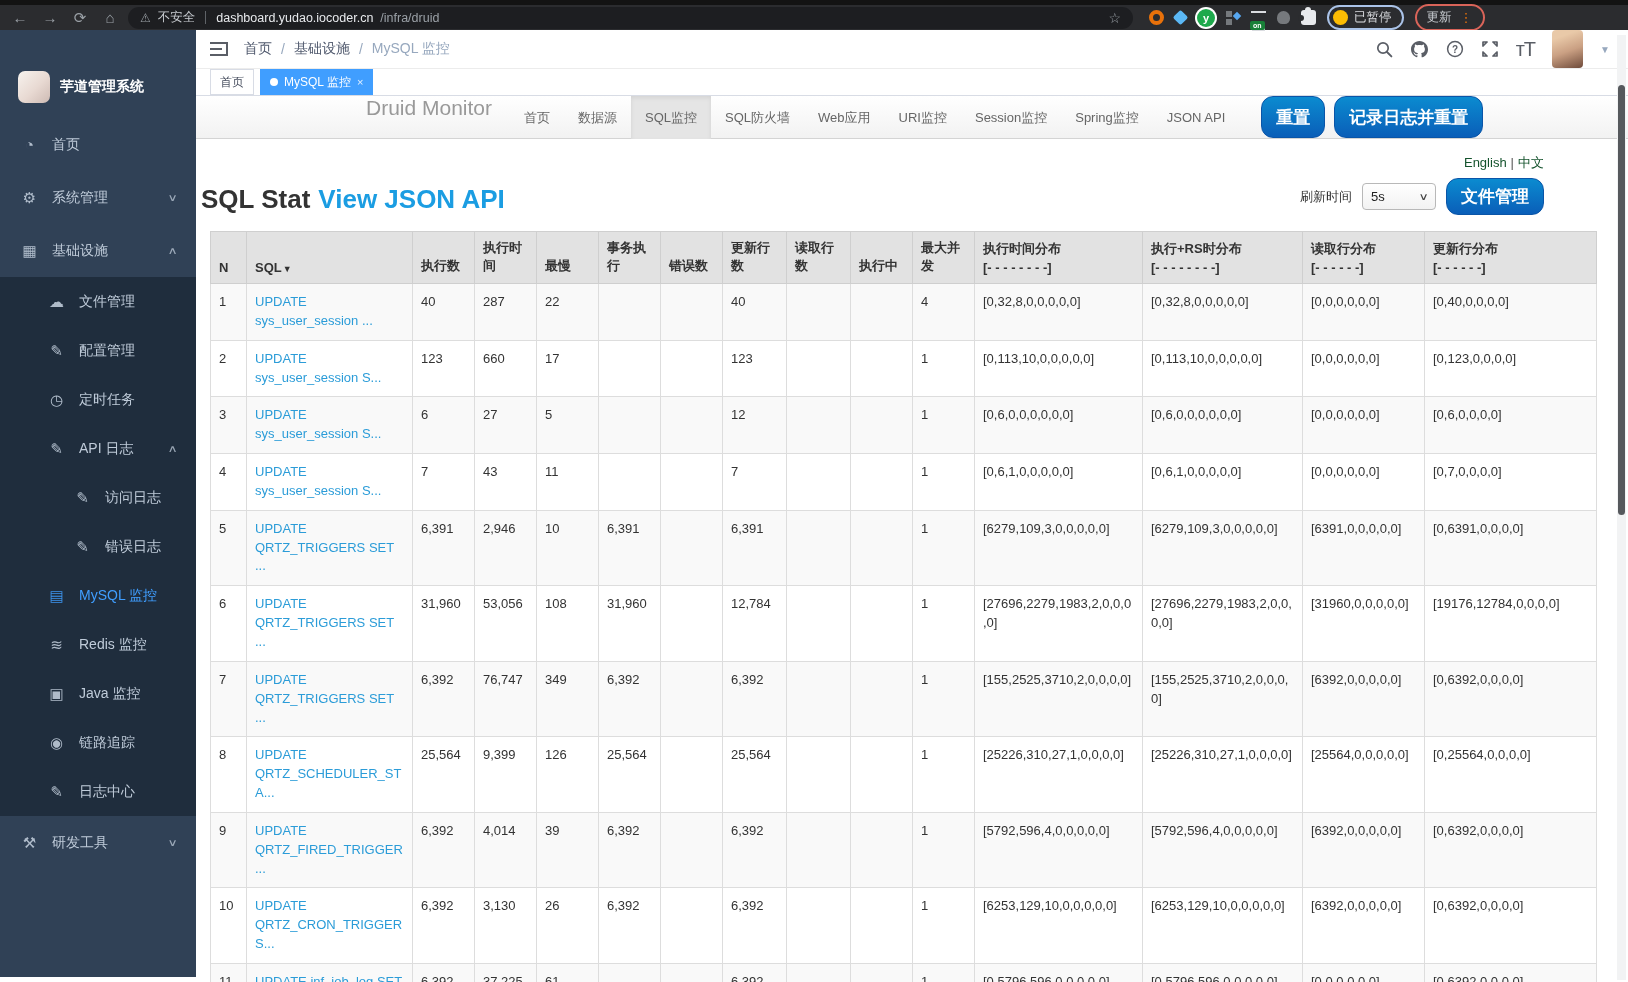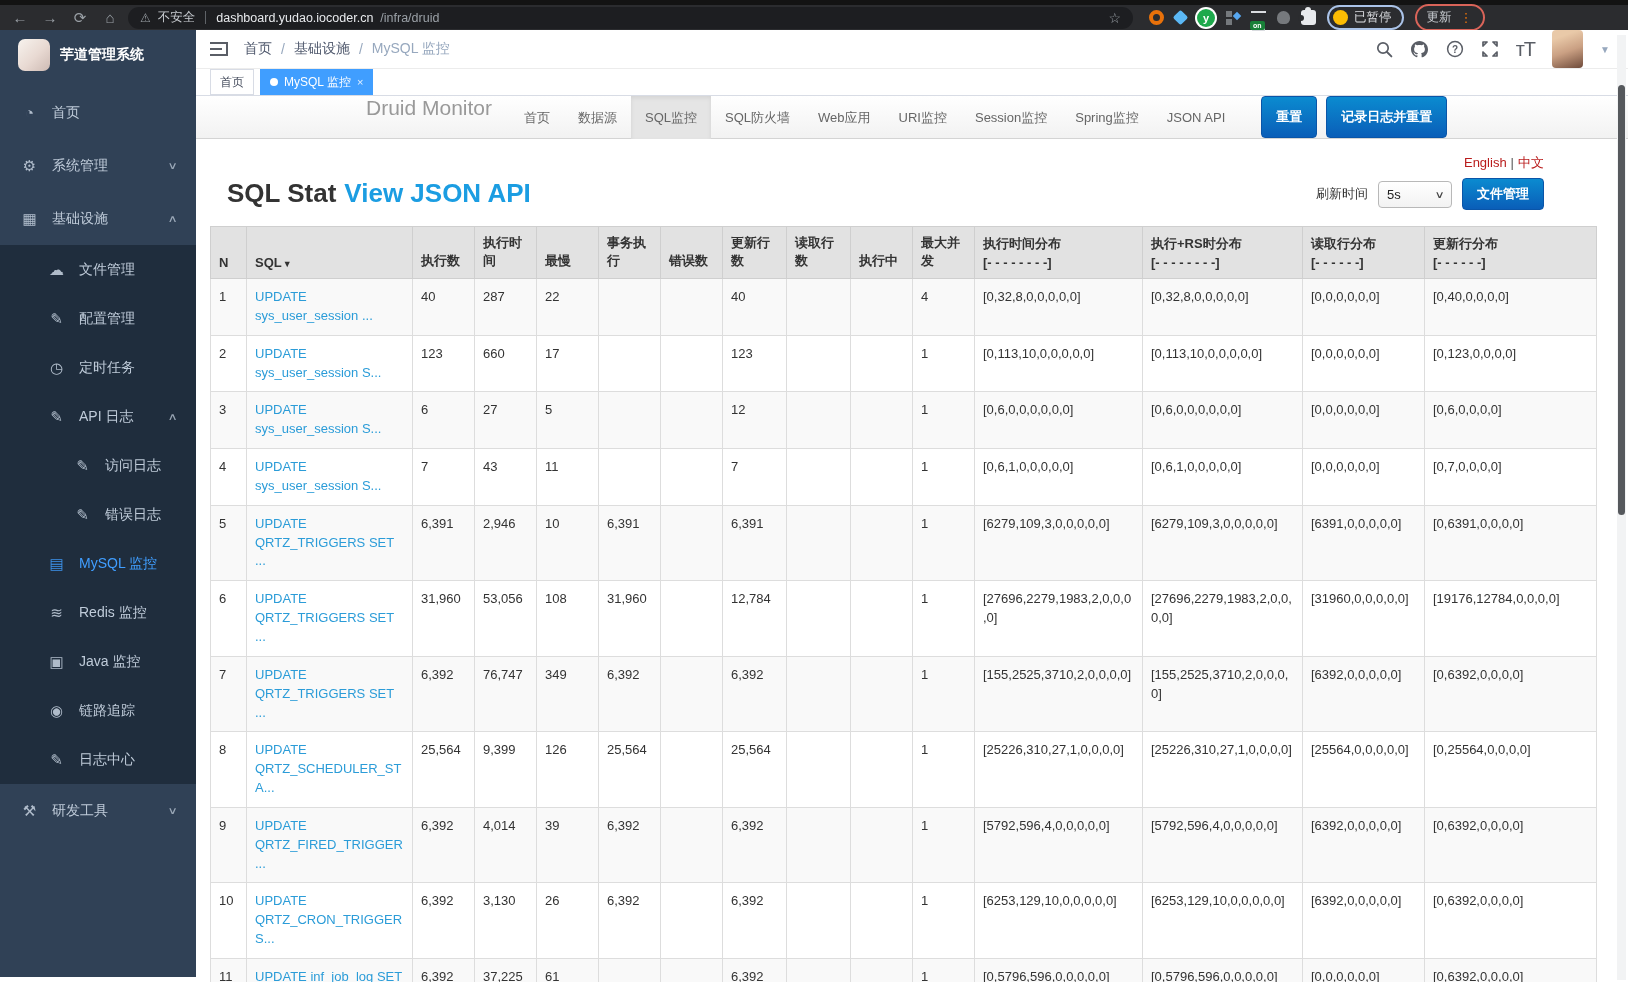--- a/index.html
+++ b/index.html
@@ -31,21 +31,21 @@
   .ext-puzzle:before { content:""; position:absolute; width:6px; height:6px; border-radius:50%; background:#e8eaed; top:-3px; left:4px; }
   .ext-puzzle:after { content:""; position:absolute; width:6px; height:6px; border-radius:50%; background:#2b2c2f; top:5px; left:-3px; }
   .paused-pill { display:flex; align-items:center; gap:6px; border:2px solid #aac3e8; border-radius:99px; padding:2px 10px 2px 4px; color:#dadce0; font-size:12.5px; }
   .emoji-dot { width:15px; height:15px; border-radius:50%; background:#fbbc04; }
   .update-pill { display:flex; align-items:center; gap:8px; border:2px solid #d96459; border-radius:99px; padding:3px 10px; color:#c7cbd0; font-size:12.5px; }
   .update-dots { color:#e8710a; font-size:13px; }
 
   
   .app { display:flex; height:947px; }
   .sidebar { width:196px; background:#304156; color:#bfcbd9; flex-shrink:0; }
-  .logo-row { height:50px; display:flex; align-items:center; padding-left:18px; gap:10px; }
+  .logo-row { height:50px; display:flex; align-items:center; padding-left:18px; gap:10px;margin-top:32px; }
   .logo-img { width:32px; height:32px; border-radius:7px; background:linear-gradient(135deg,#f7f3ee,#e8d9d2 55%,#cdbab3); }
   .logo-title { color:#fff; font-size:14px; font-weight:bold; }
   .menu { padding-top:6px; }
   .side-item { display:flex; align-items:center; font-size:14px; cursor:pointer; }
   .side-item .mi { width:17px; margin-right:14px; font-size:15px; text-align:center; opacity:.9; }
   .side-item .chev { margin-left:auto; margin-right:20px; font-size:10px; opacity:.75; transform:scaleX(1.4); }
   .lv1 { height:53px; padding-left:21px; background:#304156; }
   .lv2 { height:49px; padding-left:48px; background:#1f2d3d; }
   .lv3 { height:49px; padding-left:74px; background:#1f2d3d; }
   .side-item.active { color:#409eff; }
@@ -73,30 +73,30 @@
   .tag { height:26px; display:inline-flex; align-items:center; padding:0 9px; border:1px solid #d8dce5; background:#fff; color:#495060; font-size:12px; gap:6px; cursor:pointer; }
   .tag.active { background:#409eff; border-color:#409eff; color:#fff; }
   .tag .dot { width:8px; height:8px; border-radius:50%; background:#fff; }
   .tag .x { font-size:11px; opacity:.85; }
 
   
   .druid-nav { height:43px; background:linear-gradient(#ffffff,#f2f2f2); border-bottom:1px solid #d4d4d4; display:flex; }
   .druid-brand { margin-left:170px; color:#999; font-size:21px; padding-right:18px; }
   .druid-tab { height:43px; line-height:43px; padding:0 14px; font-size:13px; color:#666; cursor:pointer; }
   .druid-tab.active { background:#e5e5e5; box-shadow:inset 0 2px 4px rgba(0,0,0,.08); }
-  .btn-blue { background:linear-gradient(#0b8bd0,#0a5eb8); border:1px solid #0a55a8; color:#fff; font-size:13px; font-weight:bold; padding:6px 14px; border-radius:4px; cursor:pointer; }
+  .btn-blue { background:linear-gradient(#0b8bd0,#0a5eb8); border:1px solid #0a55a8; color:#fff; font-size:17px; font-weight:bold; padding:6px 14px; border-radius:12px; cursor:pointer; }
   .druid-nav .btn-blue { margin-left:22px; }
   .druid-nav .btn-blue + .btn-blue { margin-left:9px; }
 
   
   .content { position:relative; flex:1; background:#fff; }
   .lang-row { text-align:right; padding:15px 84px 0 0; font-size:13px; }
-  .lang-row a { color:#b91c1c; text-decoration:none; cursor:pointer;text-align:right; }
+  .lang-row a { color:#14532d; text-decoration:none; cursor:pointer;text-align:right; }
   .lang-sep { color:#555; margin:0 4px; }
-  .title-row { display:flex; align-items:flex-start; padding:6px 84px 0 31px;gap:32px; }
+  .title-row { display:flex; align-items:flex-end; padding:6px 84px 0 5px;gap:32px; }
   .page-title { font-size:26px; font-weight:bold; color:#333; }
   .page-title .tlink { color:#1b9de2; margin-left:8px; cursor:pointer; }
   .refresh-box { margin-left:auto; display:flex; align-items:center; gap:10px; }
   .refresh-label { font-size:13px; color:#333; }
   .select { width:74px; height:27px; border:1px solid #b8b8b8; border-radius:4px; background:linear-gradient(#fff,#f2f2f2); display:flex; align-items:center; padding:0 8px; font-size:13px; color:#222; cursor:pointer; }
   .select .sel-caret { margin-left:auto; font-size:10px; color:#444; transform:scaleX(1.4); }
 
   
   table.sql { border-collapse:collapse; table-layout:fixed; width:1380px; margin:16px 0 0 14px; font-size:13px; }
   table.sql th { background:#e2e2e2; border:1px solid #cfcfcf; text-align:left; vertical-align:bottom; padding:6px 8px 8px; color:#333; font-weight:bold; height:52px; }

